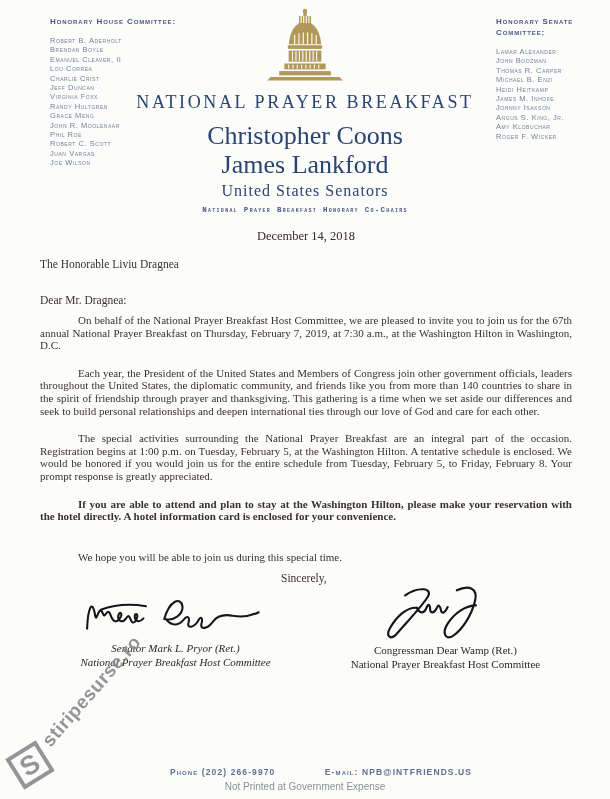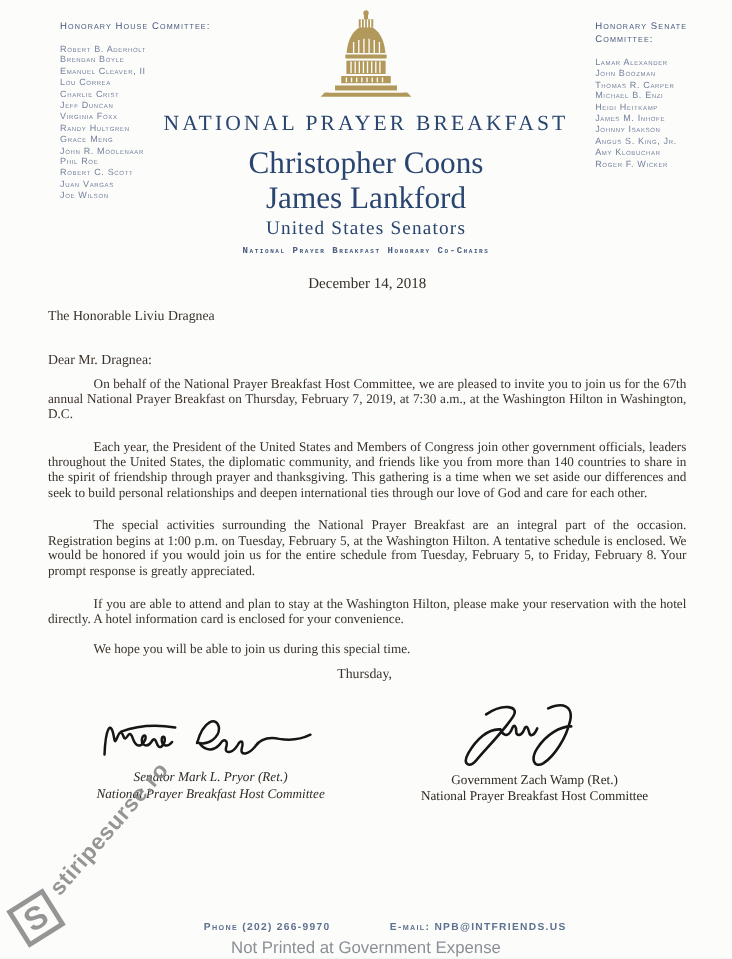--- a/index.html
+++ b/index.html
@@ -8,21 +8,21 @@
     position:relative; width:610px; height:799px; margin:0 auto;
     background:#fcfcfa; overflow:hidden;
     font-family:"Liberation Serif", serif; color:#39322b;
   }
 
   
   .committee { position:absolute; top:16px; font-family:"Liberation Sans", sans-serif; }
   .committee.house  { left:50px;  width:135px; }
   .committee.senate { left:496px; width:112px; }
   .committee-title {
-    font-size:8px; font-weight:normal; font-variant:small-caps;
+    font-size:8px; font-weight:bold; font-variant:small-caps;
     letter-spacing:0.9px; line-height:11px; color:#46597e; margin-bottom:9px;
   }
   .committee-member {
     font-size:7.5px; font-variant:small-caps; letter-spacing:0.55px;
     line-height:9.4px; color:#73819d; white-space:nowrap;
   }
 
   
   .logo { position:absolute; left:262px; top:7px; }
   .org-title {
@@ -43,21 +43,21 @@
 
   
   .letter { position:absolute; left:40px; top:229px; width:532px; }
   .date { text-align:center; font-size:12.5px; margin-bottom:14px; color:#332d26; }
   .recipient { font-size:11.5px; margin-bottom:24px; }
   .salutation { font-size:11.5px; margin-bottom:8px; }
   .para {
     font-size:11px; line-height:12.6px; text-align:justify;
     text-indent:38px; margin-bottom:15px; color:#39322b;
   }
-  .para:nth-of-type(4){ margin-bottom:12px; }
+  .para:nth-of-type(4){ margin-bottom:28px;font-weight:bold; }
   .para:nth-of-type(5){ margin-bottom:10px; }
   .closing { font-size:11.5px; padding-left:241px; margin-top:-1px; }
 
   
   .sig-block { position:absolute; text-align:center; }
   .sig-left  { left:68px;  top:588px; width:215px;font-style:italic; }
   .sig-right { left:338px; top:582px; width:215px; }
   .sig-scribble { display:block; margin:0 auto 2px auto; }
   .sig-name, .sig-org { font-size:11px; line-height:13.5px; color:#2e2922; }
 
@@ -79,21 +79,21 @@
 
   
   .footer-contact {
     position:absolute; left:0; top:767px; width:610px; text-align:center;
     font-family:"Liberation Sans", sans-serif; font-size:8.5px; font-weight:bold;
     font-variant:small-caps; letter-spacing:1.1px; color:#5e7191;
   }
   .footer-contact span { margin:0 7px;padding-left:32px; }
   .footer-disclaimer {
     position:absolute; left:0; top:781px; width:610px; text-align:center;
-    font-family:"Liberation Sans", sans-serif; font-size:14px; color:#8a9097;
+    font-family:"Liberation Sans", sans-serif; font-size:10px; color:#8a9097;
   }
 </style>
 </head>
 <body>
 
 <div class="page">
 
   <div class="committee house">
     <div class="committee-title">Honorary House Committee:</div>
     <div>
@@ -189,21 +189,21 @@
     <div class="date">December 14, 2018</div>
     <div class="recipient">The Honorable Liviu Dragnea</div>
     <div class="salutation">Dear Mr. Dragnea:</div>
     <div>
         <div class="para">On behalf of the National Prayer Breakfast Host Committee, we are pleased to invite you to join us for the 67th annual National Prayer Breakfast on Thursday, February 7, 2019, at 7:30 a.m., at the Washington Hilton in Washington, D.C.</div>
         <div class="para">Each year, the President of the United States and Members of Congress join other government officials, leaders throughout the United States, the diplomatic community, and friends like you from more than 140 countries to share in the spirit of friendship through prayer and thanksgiving.  This gathering is a time when we set aside our differences and seek to build personal relationships and deepen international ties through our love of God and care for each other.</div>
         <div class="para">The special activities surrounding the National Prayer Breakfast are an integral part of the occasion.  Registration begins at 1:00 p.m. on Tuesday, February 5, at the Washington Hilton.  A tentative schedule is enclosed.  We would be honored if you would join us for the entire schedule from Tuesday, February 5, to Friday, February 8.  Your prompt response is greatly appreciated.</div>
         <div class="para">If you are able to attend and plan to stay at the Washington Hilton, please make your reservation with the hotel directly.  A hotel information card is enclosed for your convenience.</div>
         <div class="para">We hope you will be able to join us during this special time.</div>
       </div>
-    <div class="closing">Thursday,</div>
+    <div class="closing">Sincerely,</div>
   </div>
 
   <div class="sig-block sig-left">
     <svg class="sig-scribble" width="215" height="52" viewBox="0 0 220 60">
       <g fill="none" stroke="#161616" stroke-width="2.4" stroke-linecap="round">
         <path d="M8,47 C9,22 14,13 17,30 C19,44 21,17 26,29 C29,38 31,20 35,31 C38,40 43,41 47,33 C49,28 45,27 44,32 C43,38 49,41 53,35 C56,30 57,33 59,38 C61,42 65,39 66,33 C66,29 63,29 63,33 C63,38 68,41 73,35"></path>
         <path d="M24,25 C40,19 58,18 76,21"></path>
         <path d="M97,36 C103,14 116,10 118,21 C119,31 107,38 99,36 C105,44 113,44 119,37 C123,31 127,33 125,40 C123,47 131,46 136,38 C139,32 142,34 140,41 C138,49 147,47 153,39 C158,32 166,30 176,32 C188,34 198,32 206,28"></path>
       </g>
     </svg>
@@ -212,21 +212,21 @@
   </div>
 
   <div class="sig-block sig-right">
     <svg class="sig-scribble" width="200" height="60" viewBox="0 0 210 72">
       <g fill="none" stroke="#161616" stroke-width="2.6" stroke-linecap="round">
         <path d="M56,16 C72,5 90,7 83,18 C74,32 56,50 46,62 C39,70 32,66 38,55 C46,41 58,30 70,31"></path>
         <path d="M70,31 C74,39 79,38 82,30 C84,25 86,28 86,33 C86,38 91,38 94,31 C96,26 98,29 99,34 C100,39 104,37 107,30"></path>
         <path d="M118,10 C133,3 143,8 140,22 C136,40 124,58 113,65 C104,70 100,61 107,50 C116,36 130,28 141,28"></path>
       </g>
     </svg>
-    <div class="sig-name">Government Zach Wamp (Ret.)</div>
+    <div class="sig-name">Congressman Dear Wamp (Ret.)</div>
     <div class="sig-org">National Prayer Breakfast Host Committee</div>
   </div>
 
   <div class="wm-text">stiripesurse.ro</div>
   <div class="wm-diamond">
     <span>S</span>
   </div>
 
   <div class="footer-contact">
     <span>Phone (202) 266-9970</span>

